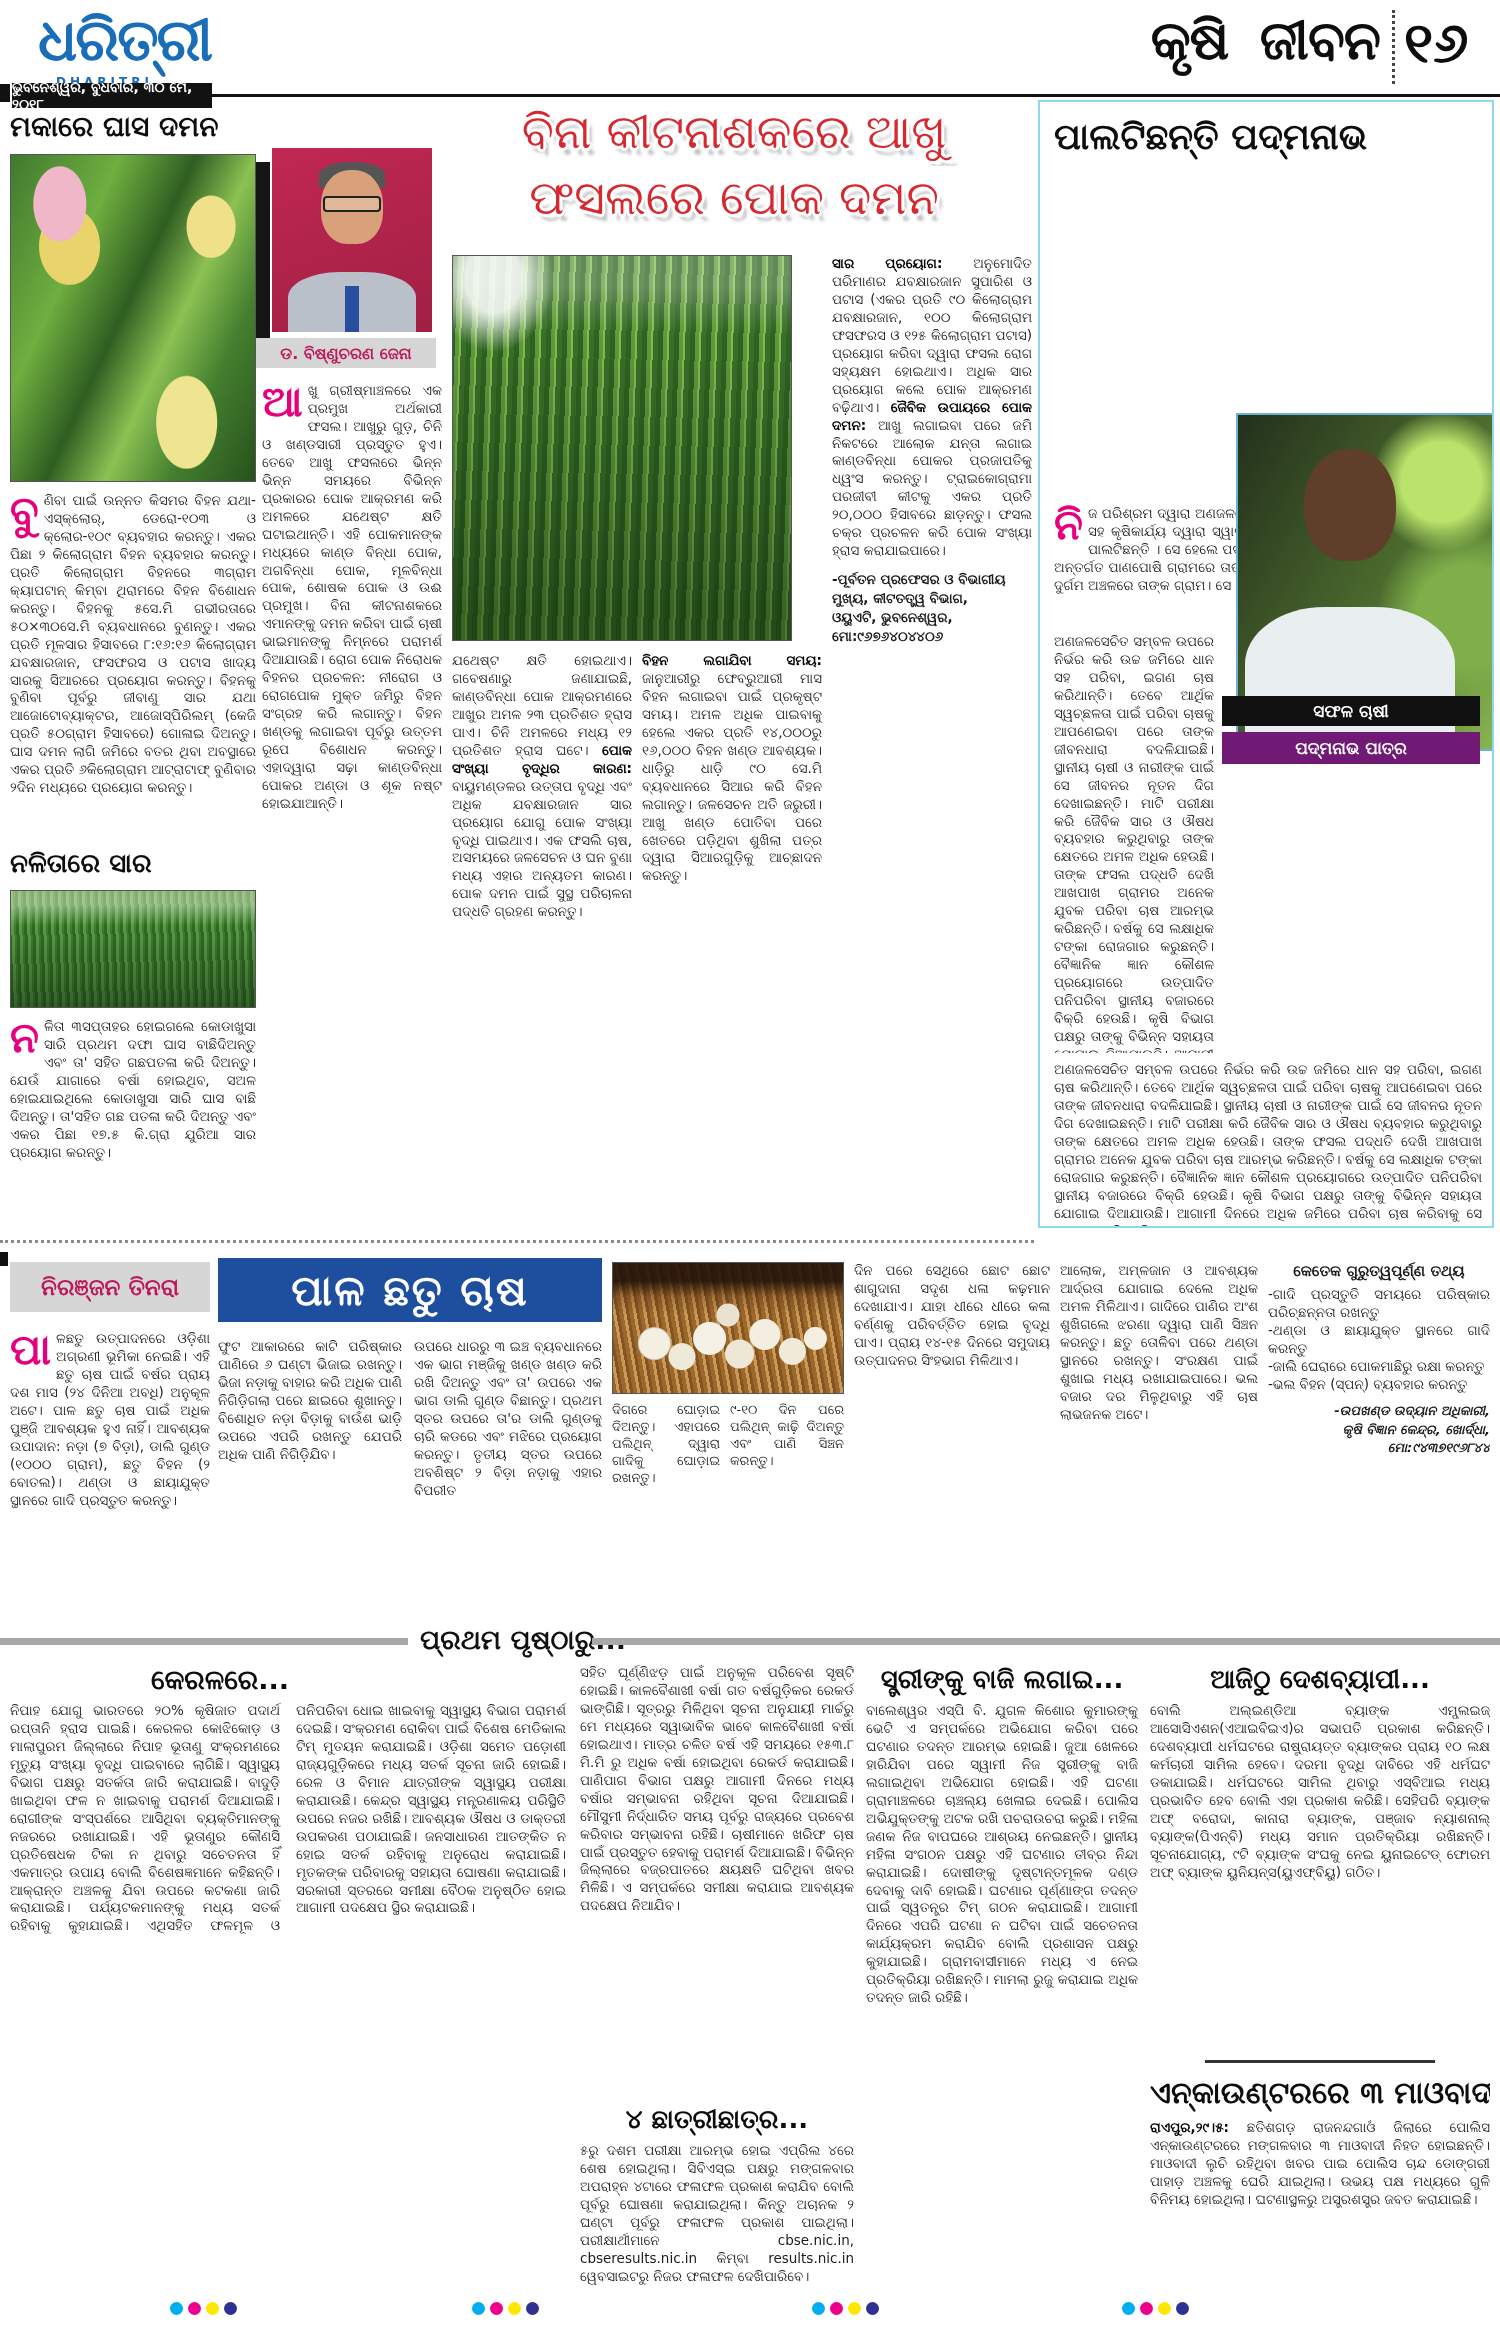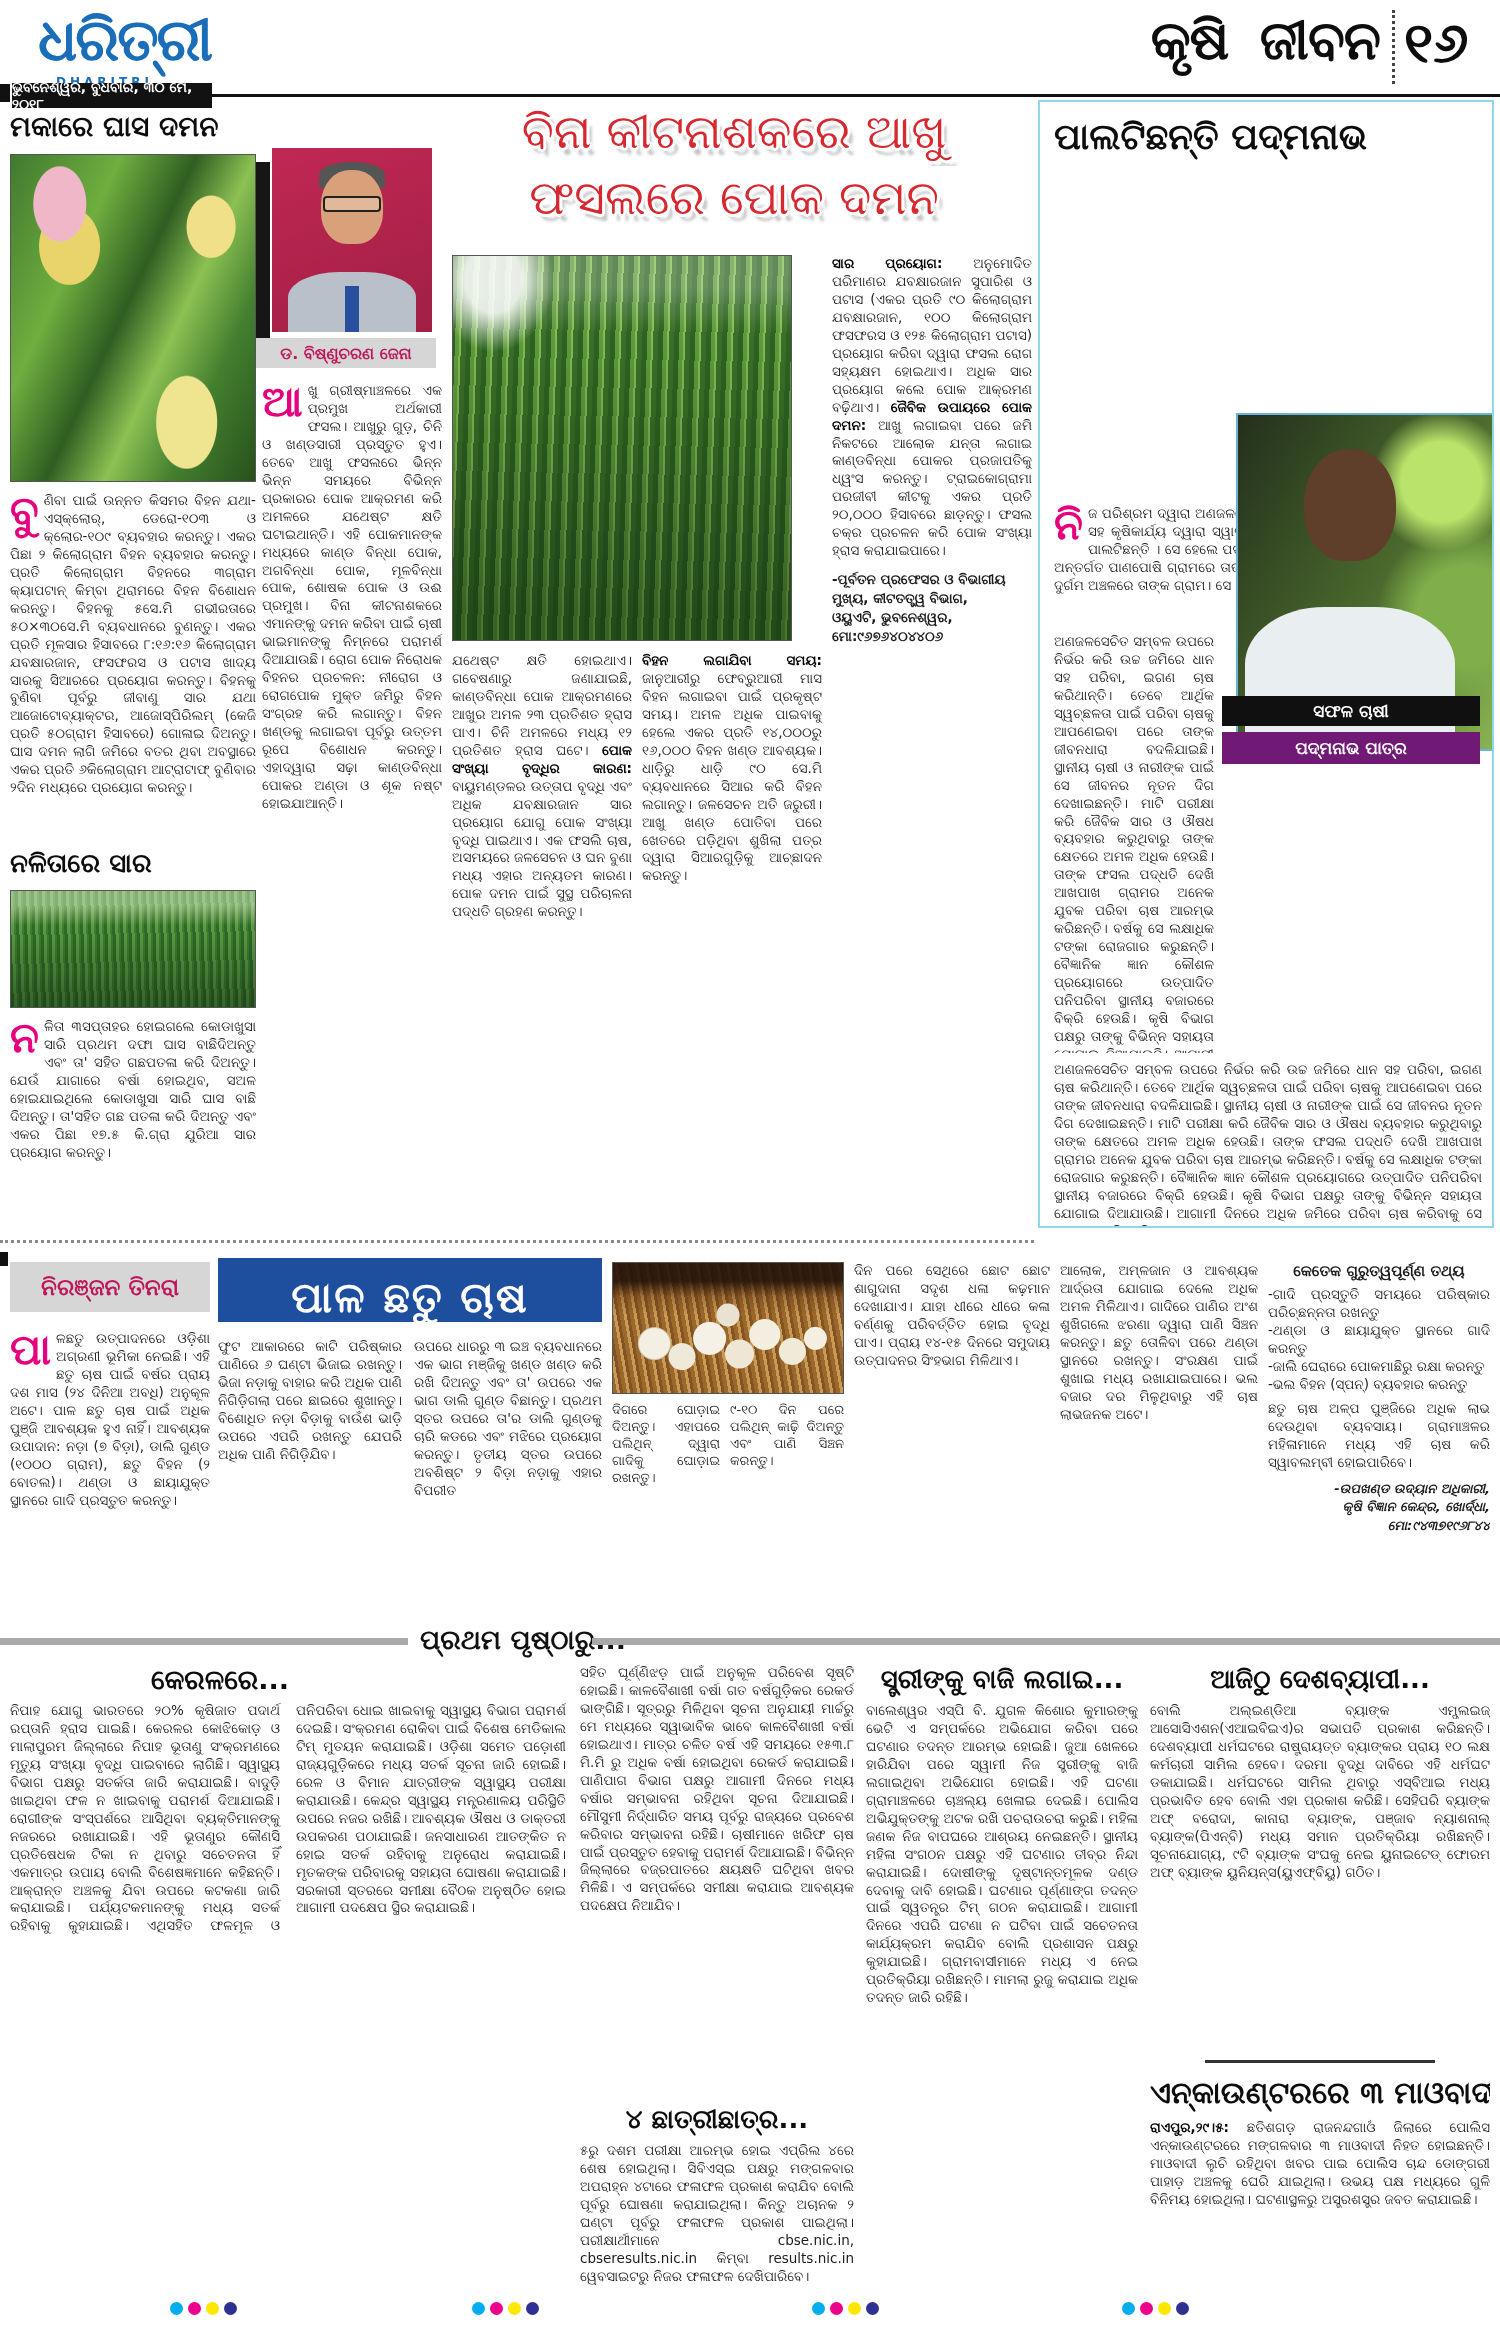--- a/index.html
+++ b/index.html
@@ -26,21 +26,21 @@
   .dotsep { border-left:3px dotted #444; }
   .toprule { background:#111; }
 
   
   .h-black { font-weight:bold; color:#0d0d0d; }
   .main-head { font-size:47px; font-weight:normal; color:#d7282f; white-space:nowrap; text-align:center;
     text-shadow:-2px -2px 0 #fff,2px -2px 0 #fff,-2px 2px 0 #fff,2px 2px 0 #fff,0 3px 0 #fff,0 -3px 0 #fff,3px 0 0 #fff,-3px 0 0 #fff,5px 7px 3px rgba(140,140,140,.55); }
   .padma-head { font-size:36px; font-weight:bold; color:#0d0d0d; line-height:1.25; }
   .graybox { background:#d6d6d6; display:flex; align-items:center; justify-content:center;
              font-size:23px; font-weight:bold; color:#be185d; }
-  .bluebox { background:#1d4f9e; display:flex; align-items:flex-end; justify-content:center;
+  .bluebox { background:#1d4f9e; display:flex; align-items:center; justify-content:center;
              font-size:42px; font-weight:bold; color:#ffffff; letter-spacing:2px; }
   .capbar { display:flex; align-items:center; justify-content:center; color:#fff; font-size:17px; font-weight:bold; }
   .capbar.black { background:#101010; }
   .capbar.red { background:#701a75;text-align:center; }
   .credit { font-weight:bold; font-size:13.5px; line-height:1.4; }
   .credit-italic { font-style:italic; font-weight:bold; font-size:13px; text-align:right; line-height:1.45; }
 
   
   .photo-frame { border:1px solid #555; }
   .corn-img { background:
@@ -223,21 +223,20 @@
 </div>
 <div class="abs bt clip" style="left:1060px;top:1262px;width:198px;height:352px;">
   <span>ଆଲୋକ, ଅମ୍ଳଜାନ ଓ ଆବଶ୍ୟକ ଆର୍ଦ୍ରତା ଯୋଗାଇ ଦେଲେ ଅଧିକ ଅମଳ ମିଳିଥାଏ। ଗାଦିରେ ପାଣିର ଅଂଶ ଶୁଖିଗଲେ ଝରଣା ଦ୍ୱାରା ପାଣି ସିଞ୍ଚନ କରନ୍ତୁ। ଛତୁ ତୋଳିବା ପରେ ଥଣ୍ଡା ସ୍ଥାନରେ ରଖନ୍ତୁ। ସଂରକ୍ଷଣ ପାଇଁ ଶୁଖାଇ ମଧ୍ୟ ରଖାଯାଇପାରେ। ଭଲ ବଜାର ଦର ମିଳୁଥିବାରୁ ଏହି ଚାଷ ଲାଭଜନକ ଅଟେ।</span>
 </div>
 <div class="abs clip" style="left:1268px;top:1262px;width:222px;height:352px;">
   <div class="center" style="font-weight:bold;font-size:15px;margin-bottom:6px;">କେତେକ ଗୁରୁତ୍ୱପୂର୍ଣ୍ଣ ତଥ୍ୟ</div>
   <div class="bt">-ଗାଦି ପ୍ରସ୍ତୁତି ସମୟରେ ପରିଷ୍କାର ପରିଚ୍ଛନ୍ନତା ରଖନ୍ତୁ</div>
   <div class="bt">-ଥଣ୍ଡା ଓ ଛାୟାଯୁକ୍ତ ସ୍ଥାନରେ ଗାଦି କରନ୍ତୁ</div>
   <div class="bt">-ଜାଲି ଘେରାରେ ପୋକମାଛିରୁ ରକ୍ଷା କରନ୍ତୁ</div>
   <div class="bt">-ଭଲ ବିହନ (ସ୍ପନ୍) ବ୍ୟବହାର କରନ୍ତୁ</div>
-  <div class="bt" style="margin-top:6px;">ଛତୁ ଚାଷ ଅଳ୍ପ ପୁଞ୍ଜିରେ ଅଧିକ ଲାଭ ଦେଉଥିବା ବ୍ୟବସାୟ। ଗ୍ରାମାଞ୍ଚଳର ମହିଳାମାନେ ମଧ୍ୟ ଏହି ଚାଷ କରି ସ୍ୱାବଲମ୍ବୀ ହୋଇପାରିବେ।</div>
   <div class="credit-italic" style="margin-top:8px;">
     <div>-ଉପଖଣ୍ଡ ଉଦ୍ୟାନ ଅଧିକାରୀ,</div>
     <div>କୃଷି ବିଜ୍ଞାନ କେନ୍ଦ୍ର, ଖୋର୍ଦ୍ଧା,</div>
     <div>ମୋ:୯୪୩୭୧୯୬୮୪୪</div>
   </div>
 </div>
 
 <div class="abs fp-bar" style="left:0;top:1638px;width:408px;"></div>
 <div class="abs fp-label" style="left:420px;top:1624px;width:160px;text-align:center;">ପ୍ରଥମ ପୃଷ୍ଠାରୁ...</div>
 <div class="abs fp-bar" style="left:592px;top:1638px;width:908px;"></div>

